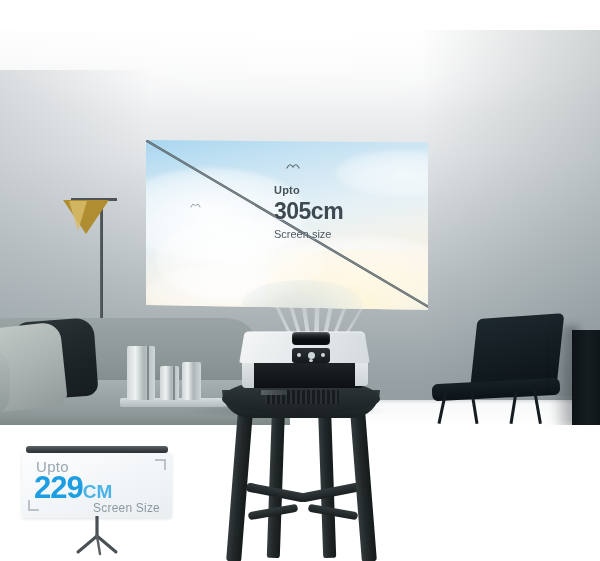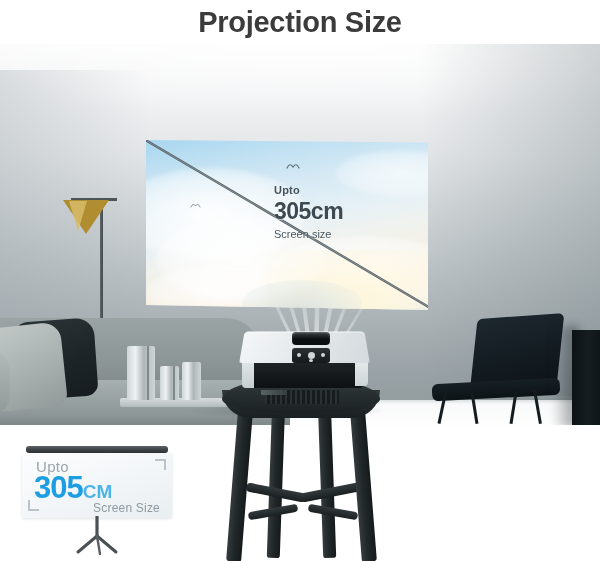--- a/index.html
+++ b/index.html
@@ -310,23 +310,20 @@
     position:absolute; right:12px; top:48px; font-size:12px; color:#8d9aa1;
     letter-spacing:.2px;
   }
   .badge-stand{ position:absolute; left:0; top:70px; width:150px; height:40px; }
 </style>
 </head>
 <body>
 
 <div id="stage">
 
-  <div class="title-bar">
-    <div class="title">Projection Size</div>
-  </div>
 
   <div class="room">
     <div class="ceiling-glow"></div>
     <div class="wall-shade-right"></div>
     <div class="wall-shade-left"></div>
 
     <div class="lamp-arm"></div>
     <div class="lamp-pole"></div>
     <div class="lamp-shade"></div>
     <div class="lamp-shade-hl"></div>
@@ -437,21 +434,21 @@
     </div>
   </div>
 
   <div class="badge">
     <div class="badge-roller"></div>
     <div class="badge-screen">
       <span class="corner tr"></span>
       <span class="corner bl"></span>
       <div class="badge-upto">Upto</div>
       <div class="badge-num">
-        <span>305</span><span class="badge-cm">CM</span>
+        <span>229</span><span class="badge-cm">CM</span>
       </div>
       <div class="badge-sub">Screen Size</div>
     </div>
     <svg class="badge-stand" viewBox="0 0 150 40">
       <line x1="75" y1="0" x2="75" y2="22" stroke="#4a5154" stroke-width="3.2" stroke-linecap="round"></line>
       <line x1="75" y1="20" x2="56" y2="36" stroke="#4a5154" stroke-width="3" stroke-linecap="round"></line>
       <line x1="75" y1="20" x2="94" y2="36" stroke="#4a5154" stroke-width="3" stroke-linecap="round"></line>
       <line x1="75" y1="20" x2="78" y2="38" stroke="#5a6164" stroke-width="2.4" stroke-linecap="round"></line>
     </svg>
   </div>

